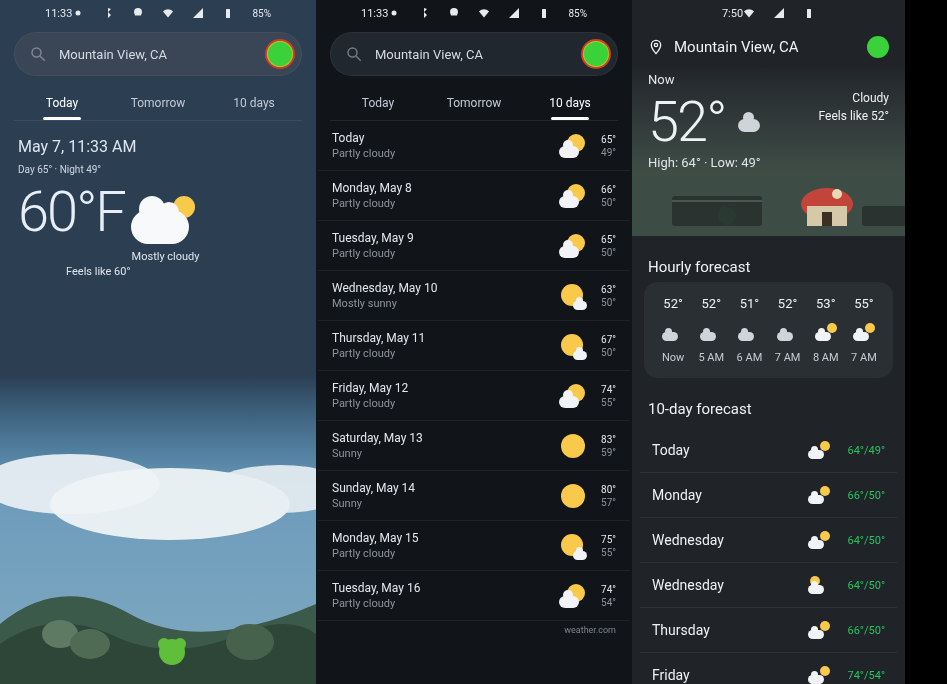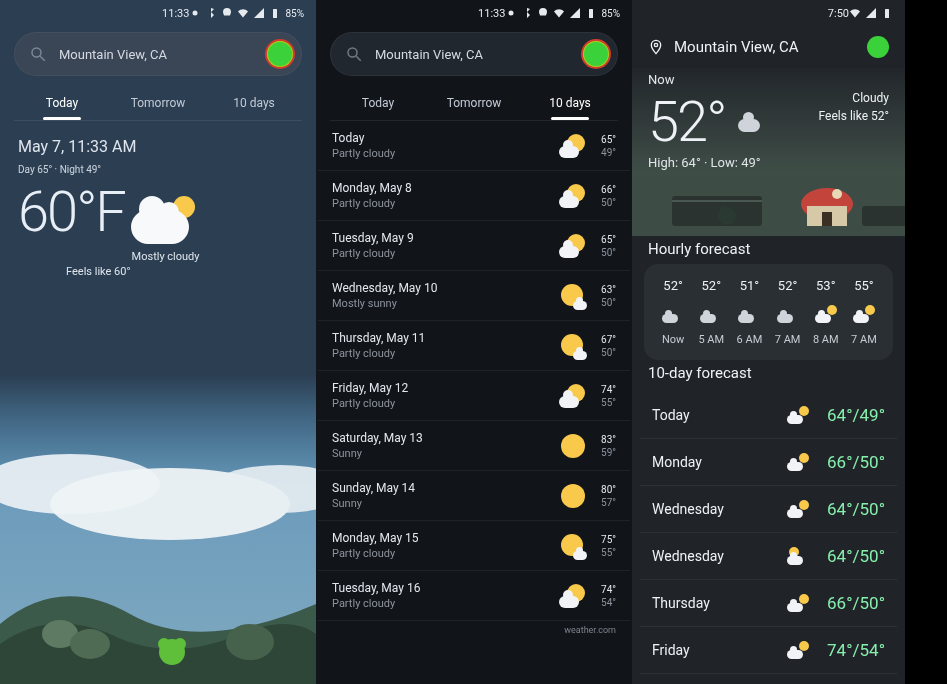--- a/index.html
+++ b/index.html
@@ -8,24 +8,24 @@
     background: #000;
     width: 947px; height: 684px;
     display: flex;
     overflow: hidden;
   }
   .phone { height: 684px; position: relative; overflow: hidden; }
   .p1 { width: 316px; background: linear-gradient(#2b3e52 0%, #2b3e52 55%, #4a7fa3 75%, #5f8fa8 100%); }
   .p2 { width: 316px; background: #11151a; }
   .p3 { width: 273px; background: #202429; }
   .statusbar {
-    display: flex; justify-content: flex-end; align-items: center;
+    display: flex; justify-content: center; align-items: center;
     height: 26px; padding: 0 12px; color: #e6e9ee; font-size: 11px;
   }
-  .sb-icons { display:flex; gap:4px; align-items:center;}
+  .sb-icons { display:flex; gap:18px; align-items:center;}
   .sb-icons svg { width:12px; height:12px; fill:#e6e9ee; }
   .sb-icons span { font-size:10px; }
   .searchpill {
     margin: 6px 14px 0; height: 44px; border-radius: 22px;
     background: rgba(60,70,85,.9);
     display: flex; align-items: center; padding: 0 8px 0 14px;
     border: 1px solid rgba(255,255,255,.05);
   }
   .p2 .searchpill { background: rgba(35,40,48,.95); }
   .searchpill .mag { width:18px; height:18px; opacity:.6; margin-right:12px; }
@@ -91,32 +91,32 @@
   .p3 .dot2 { width:22px; height:22px; border-radius:50%; background:#3ad13a; }
   .p3 .hero { position:relative; padding: 4px 16px 12px; color:#eef1f5; height:168px;
     background: linear-gradient(#22262b 0%, #3e4c46 60%, #4b584b 100%); }
   .p3 .nowlbl { font-size:13px; opacity:.95; }
   .p3 .nowrow { display:flex; justify-content:space-between; align-items:flex-start; margin-top:2px; }
   .p3 .bigt { font-size:56px; font-weight:300; letter-spacing:-2px; display:flex; align-items:center; gap:10px; }
   .p3 .bigt .ic { width:36px; height:30px; }
   .p3 .ctext { text-align:right; font-size:12px; line-height:1.5; }
   .p3 .hilo { font-size:13px; margin-top:0; opacity:.92; }
   .p3 .scene { position:absolute; left:0; right:0; bottom:0; height:60px; }
-  .section { padding:4px 16px 6px; color:#eef1f5; font-size:15px; }
+  .section { padding:22px 16px 6px; color:#eef1f5; font-size:15px; }
   .hourlycard { margin:0 12px; background:#2a2f34; border-radius:14px; padding:14px 10px; }
   .hrow { display:flex; justify-content:space-around; text-align:center; }
   .hrow .hcell { flex:1; }
   .hrow .ht { color:#eef1f5; font-size:13px; }
   .hrow .hi { margin:12px auto 10px; width:22px; height:18px; }
   .hrow .hl { color:#c6cbd2; font-size:11px; }
   .daylist { margin:4px 8px 0; }
   .dline { display:flex; align-items:center; padding:13px 12px; border-bottom:1px solid rgba(255,255,255,.06); }
   .dline .dn { flex:1; color:#eef1f5; font-size:14px; }
   .dline .di { width:22px; height:18px; margin-right:18px; }
-  .dline .dhl { color:#86efac; font-size:17px; }
+  .dline .dhl { color:#22c55e; font-size:11px; }
 </style>
 </head>
 <body>
 
 <div class="phone p1">
   <div class="statusbar">
     <span>11:33</span>
     <div class="sb-icons">
       <svg viewBox="0 0 24 24">
           <circle cx="12" cy="12" r="5"></circle>

